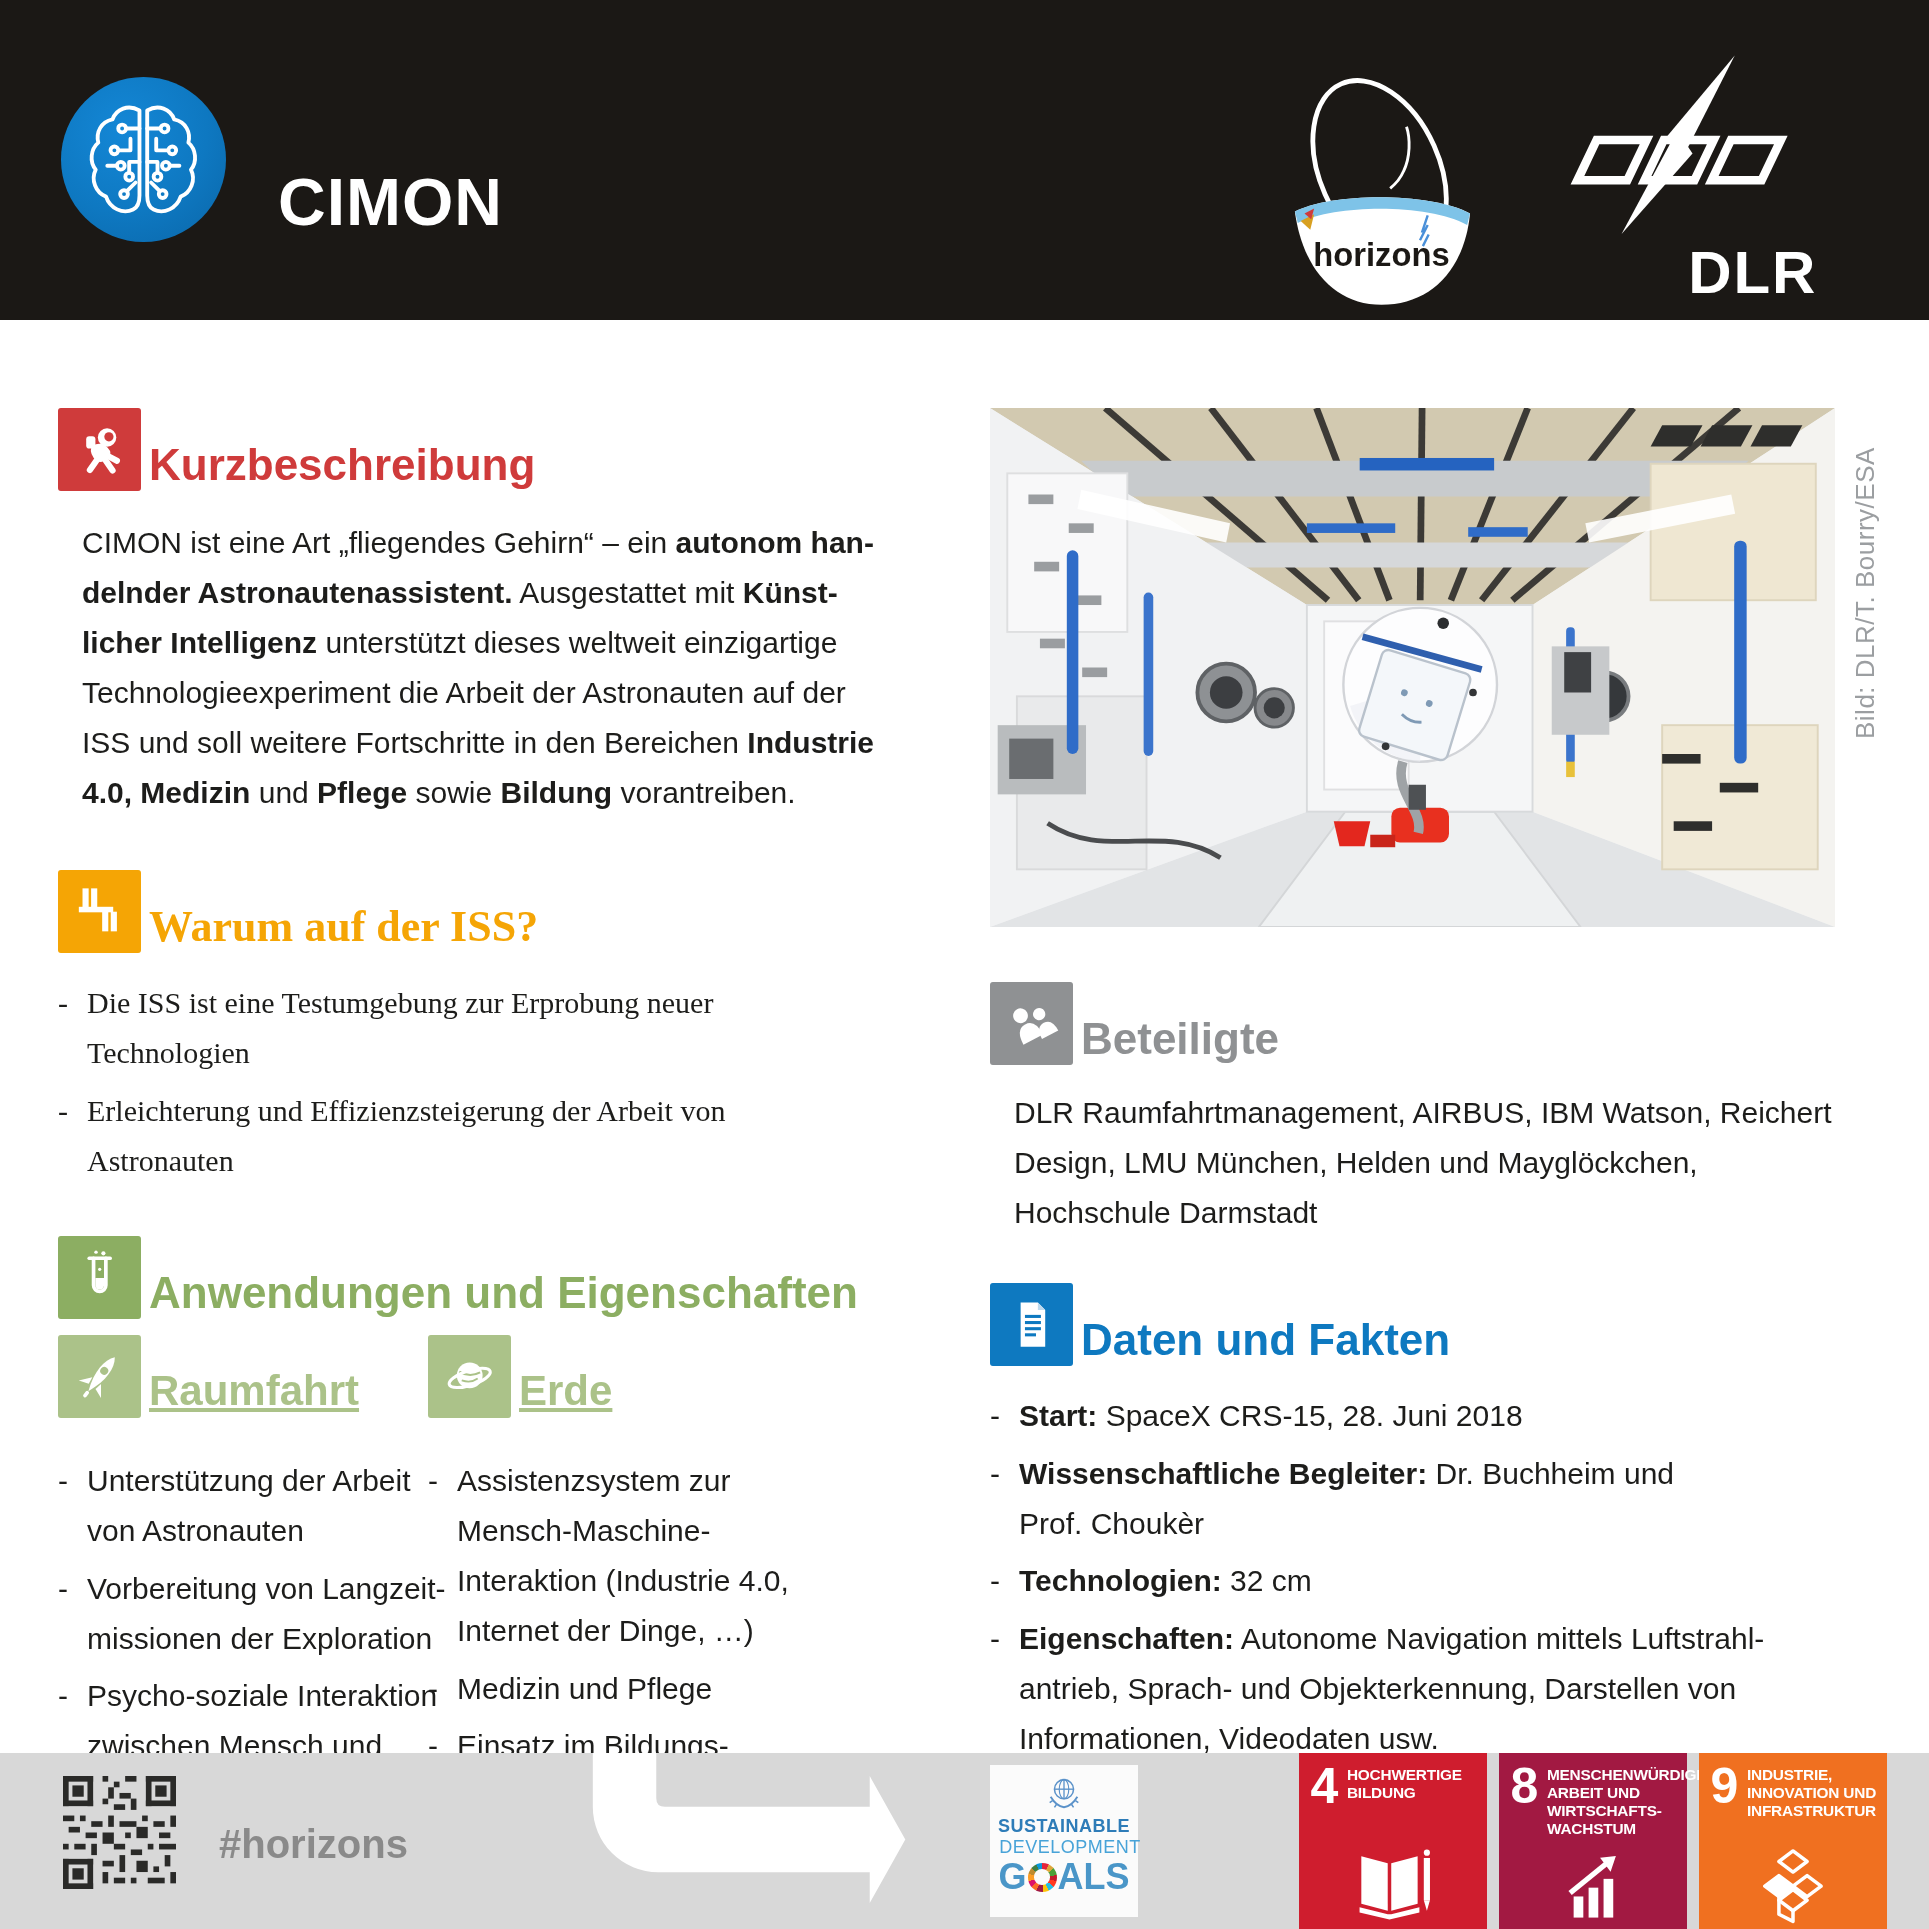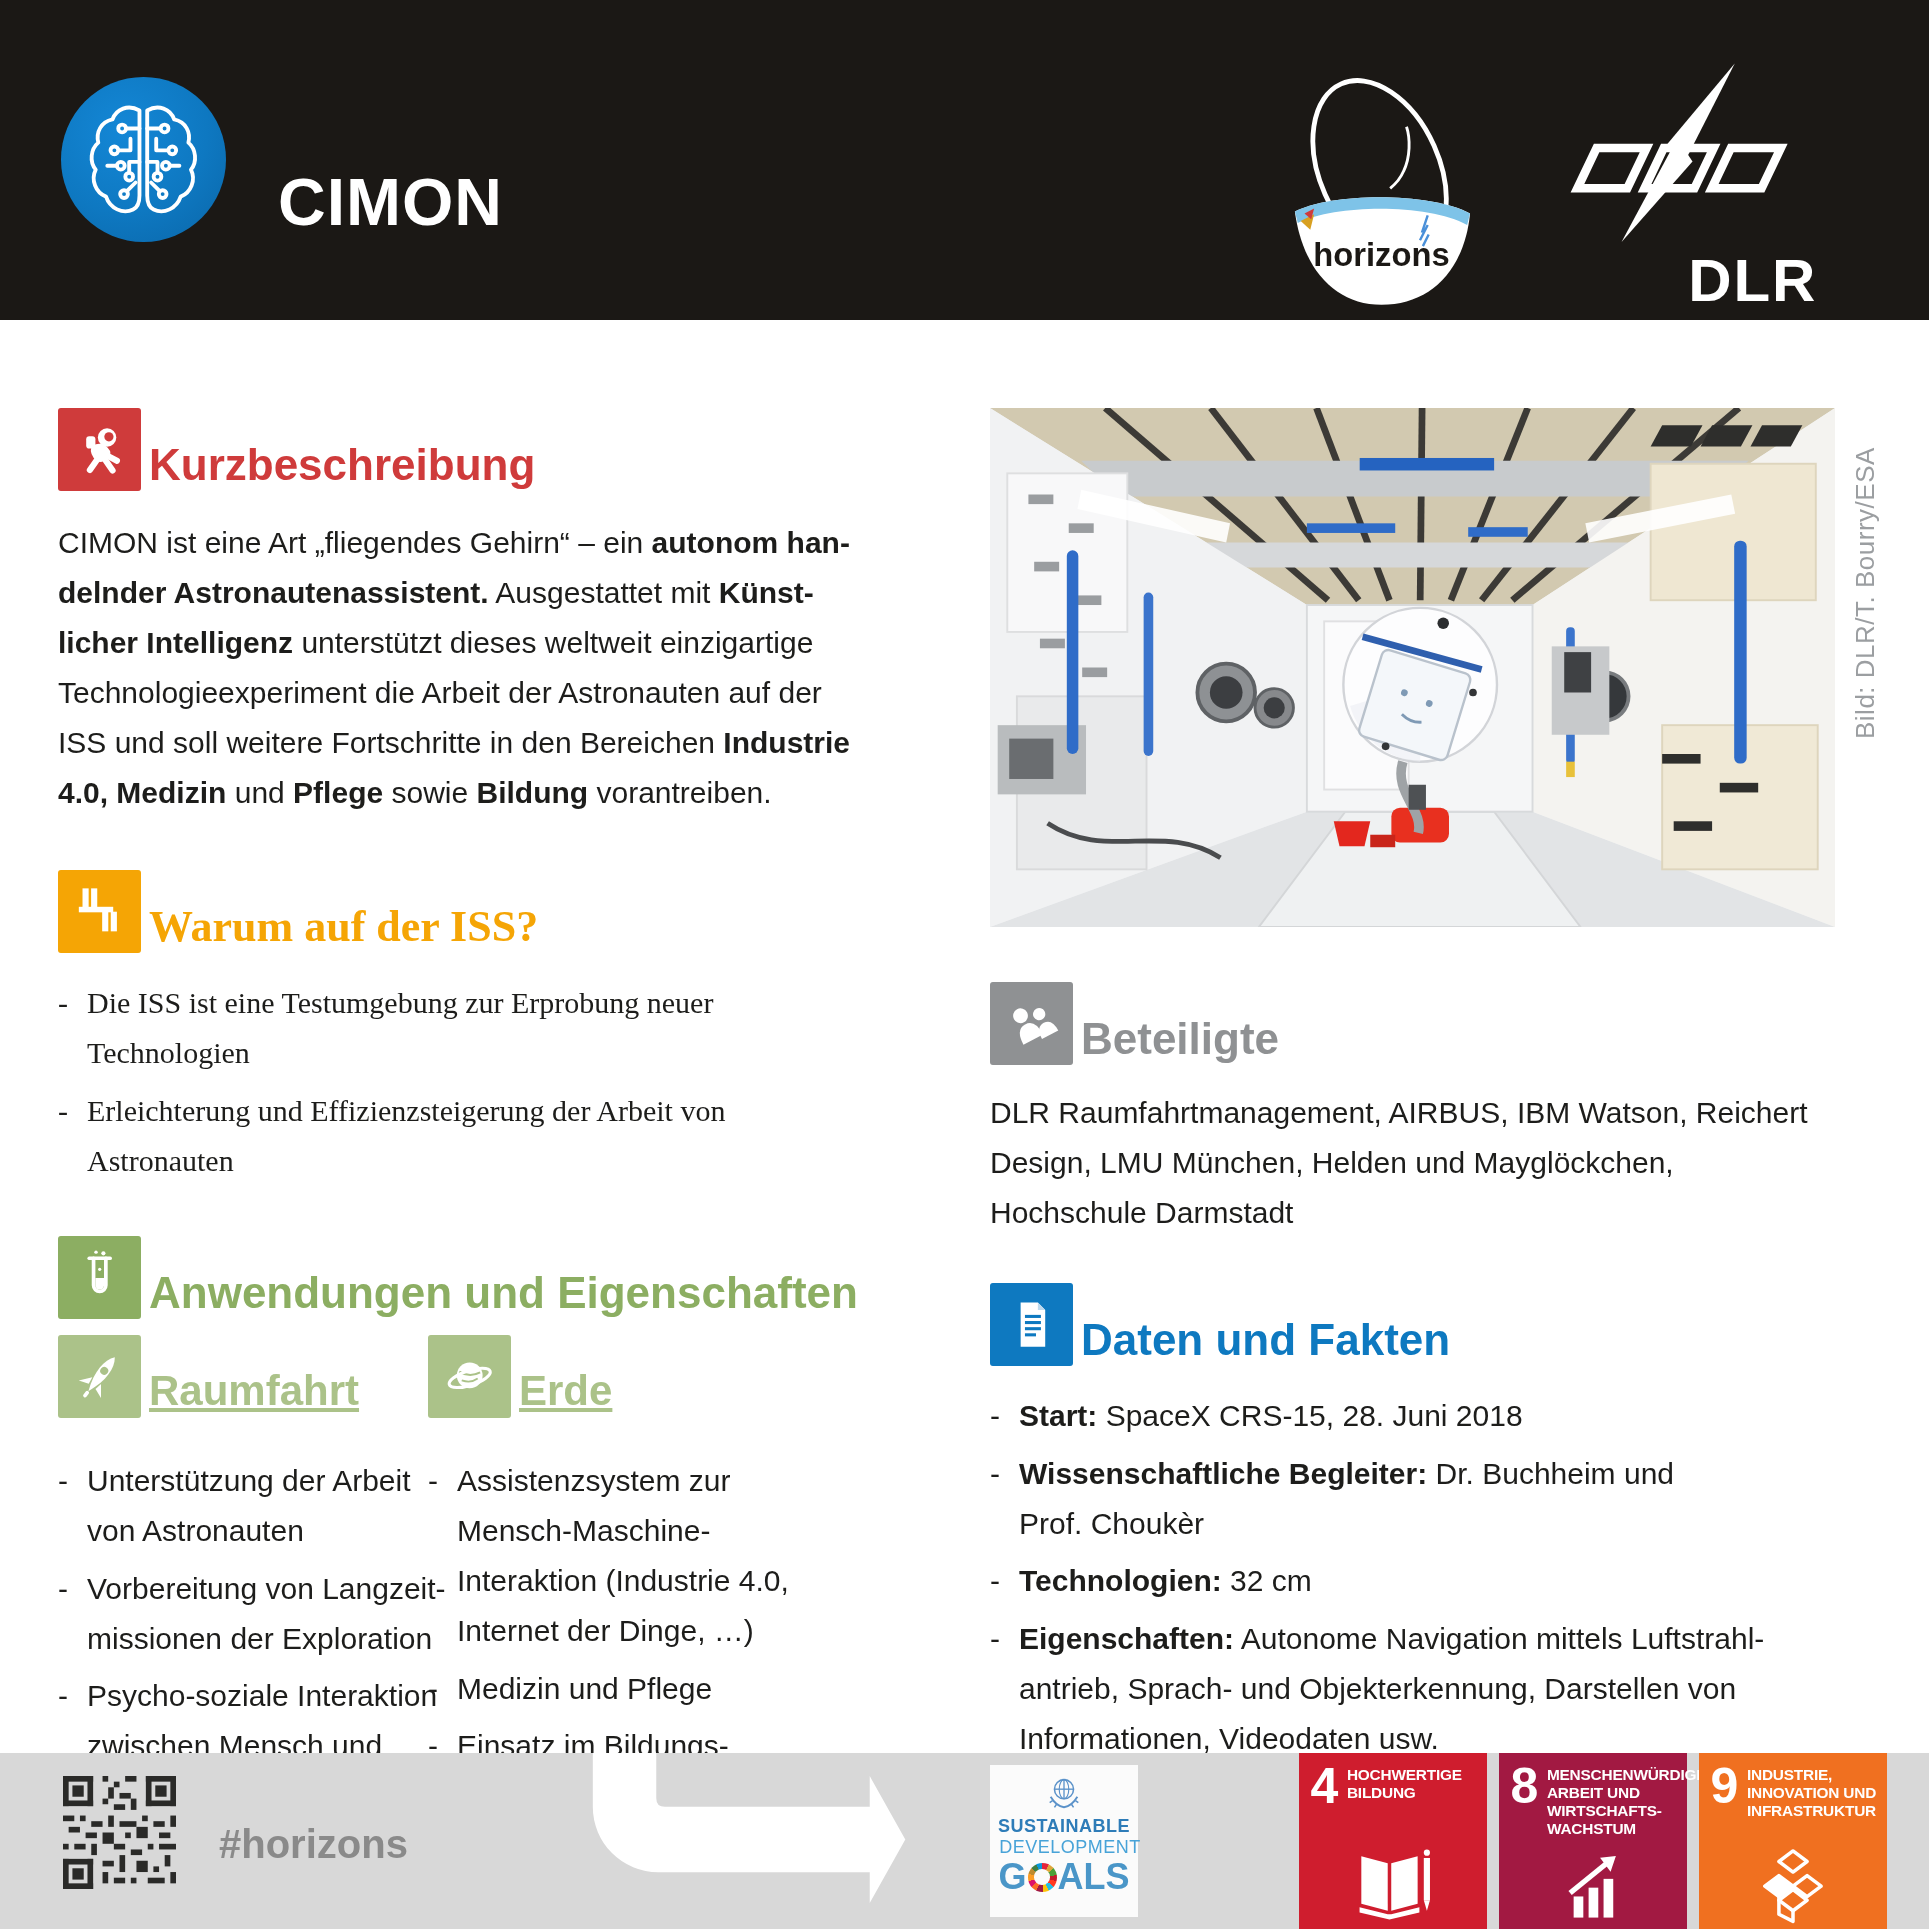--- a/index.html
+++ b/index.html
@@ -7,21 +7,21 @@
         font-family:"Liberation Sans","DejaVu Sans",sans-serif;color:var(--c-text,#1d1d1b);}
   
   .topbar{position:absolute;left:0;top:0;width:1929px;height:320px;background:var(--c-header-bg,#1b1815);}
   .brain-badge{position:absolute;left:61px;top:77px;width:165px;height:165px;border-radius:50%;
         background:radial-gradient(circle at 38% 32%, #1487d6 0%, #0e78c1 55%, #0a66a8 100%);
         display:flex;align-items:center;justify-content:center;}
   .brain-badge svg{width:78%;height:78%;}
   .app-title{position:absolute;left:278px;top:125px;font-size:66px;font-weight:700;color:#fff;
         letter-spacing:1px;line-height:1;}
   .horizons-logo{position:absolute;left:1266px;top:69px;width:231px;height:240px;}
-  .dlr-logo{position:absolute;left:1564px;top:54px;width:259px;height:257px;}
+  .dlr-logo{position:absolute;left:1564px;top:46px;width:259px;height:257px;}
   .dlr-text{position:absolute;right:5.8px;bottom:0;color:#fff;font-size:60px;font-weight:700;letter-spacing:1.9px;line-height:1;}
   
   .col-left{position:absolute;left:58px;top:408px;width:913px;}
   .col-right{position:absolute;left:990px;top:408px;width:845px;}
   .sec-head{display:flex;align-items:flex-end;gap:8px;}
   .ic{width:83px;height:83px;border-radius:2.9px;flex:none;display:flex;align-items:center;justify-content:center;color:#fff;}
   .ic svg{width:74%;height:74%;}
   .ic-red{background:var(--c-red,#cf3b3b);}
   .ic-orange{background:var(--c-orange,#f5a505);}
   .ic-green{background:var(--c-green,#8cae62);}
@@ -30,21 +30,21 @@
   .ic-blue{background:var(--c-blue,#0e79c0);}
   h2{margin:0 0 3.8px 0;font-size:44px;line-height:1;font-weight:700;}
   h3{margin:0 0 5.8px 0;font-size:42px;line-height:1;font-weight:700;text-decoration:underline;}
   .h-red{color:var(--c-red,#cf3b3b);}
   .h-orange{color:var(--c-orange,#f5a505);}
   .h-green{color:var(--c-green,#8cae62);}
   .h-green-light{color:var(--c-green-light,#abc289);}
   .h-gray{color:var(--c-gray,#8f9193);}
   .h-blue{color:var(--c-blue,#0e79c0);}
   .body-text{font-size:30px;line-height:50px;white-space:nowrap;}
-  .para{margin-top:27px;}
+  .para{margin-top:27px;margin-left:24px;}
   ul.bullets{list-style:none;margin:25px 0 0 0;padding:0;}
   ul.bullets li{display:flex;}
   ul.bullets li + li{margin-top:7.7px;}
   .dash{width:29px;flex:none;}
   .btext{flex:1;}
   
   .sec-warum{margin-top:52px;font-family:Liberation Serif, serif;}
   .sec-anwendungen{margin-top:50px;}
   .two-cols{display:flex;margin-top:16.3px;}
   .subcol-raumfahrt{width:370px;flex:none;}

